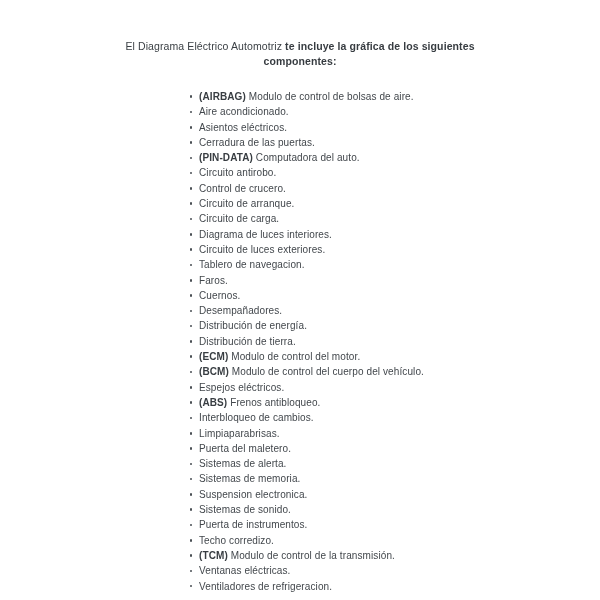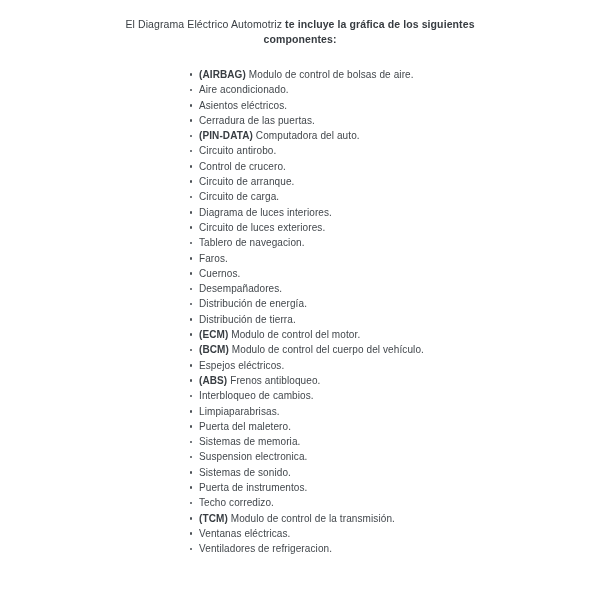--- a/index.html
+++ b/index.html
@@ -12,21 +12,21 @@
     height: 600px;
     overflow: hidden;
     font-family: "Liberation Sans", sans-serif;
     color: #3e4347;
     -webkit-font-smoothing: antialiased;
   }
   .page {
     width: 600px;
     height: 600px;
     box-sizing: border-box;
-    padding-top: 17px;
+    padding-top: 39px;
   }
   .doc-title {
     margin: 0 auto;
     max-width: 440px;
     font-size: 10.5px;
     font-weight: 400;
     line-height: 15px;
     text-align: center;
     color: #3b4045;
     letter-spacing: 0.1px;
@@ -91,20 +91,21 @@
       <li><span class="bullet"></span><span>Desempañadores.</span></li>
       <li><span class="bullet"></span><span>Distribución de energía.</span></li>
       <li><span class="bullet"></span><span>Distribución de tierra.</span></li>
       <li><span class="bullet"></span><strong>(ECM)</strong> <span>Modulo de control del motor.</span></li>
       <li><span class="bullet"></span><strong>(BCM)</strong> <span>Modulo de control del cuerpo del vehículo.</span></li>
       <li><span class="bullet"></span><span>Espejos eléctricos.</span></li>
       <li><span class="bullet"></span><strong>(ABS)</strong> <span>Frenos antibloqueo.</span></li>
       <li><span class="bullet"></span><span>Interbloqueo de cambios.</span></li>
       <li><span class="bullet"></span><span>Limpiaparabrisas.</span></li>
       <li><span class="bullet"></span><span>Puerta del maletero.</span></li>
+      <li><span class="bullet"></span><span>Sistemas de alerta.</span></li>
       <li><span class="bullet"></span><span>Sistemas de memoria.</span></li>
       <li><span class="bullet"></span><span>Suspension electronica.</span></li>
       <li><span class="bullet"></span><span>Sistemas de sonido.</span></li>
       <li><span class="bullet"></span><span>Puerta de instrumentos.</span></li>
       <li><span class="bullet"></span><span>Techo corredizo.</span></li>
       <li><span class="bullet"></span><strong>(TCM)</strong> <span>Modulo de control de la transmisión.</span></li>
       <li><span class="bullet"></span><span>Ventanas eléctricas.</span></li>
       <li><span class="bullet"></span><span>Ventiladores de refrigeracion.</span></li>
     </ul>
 

